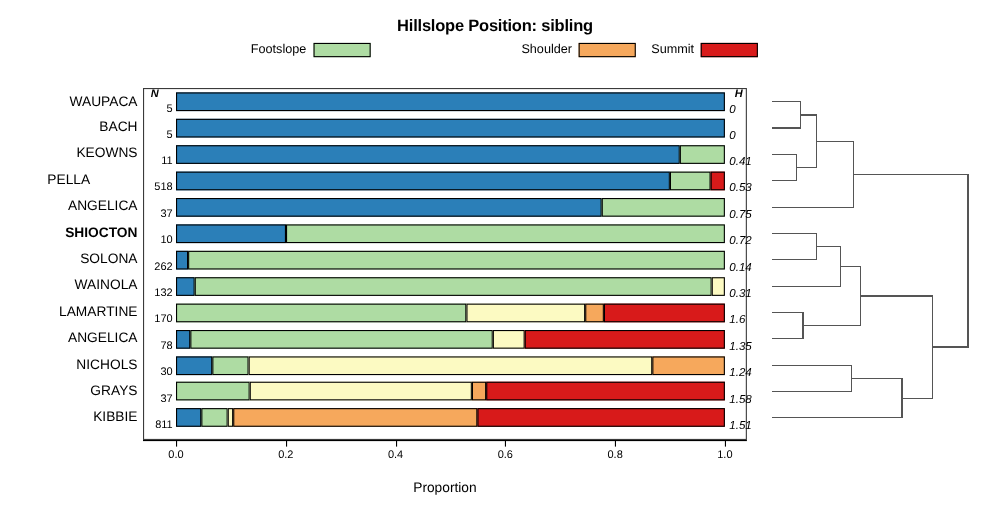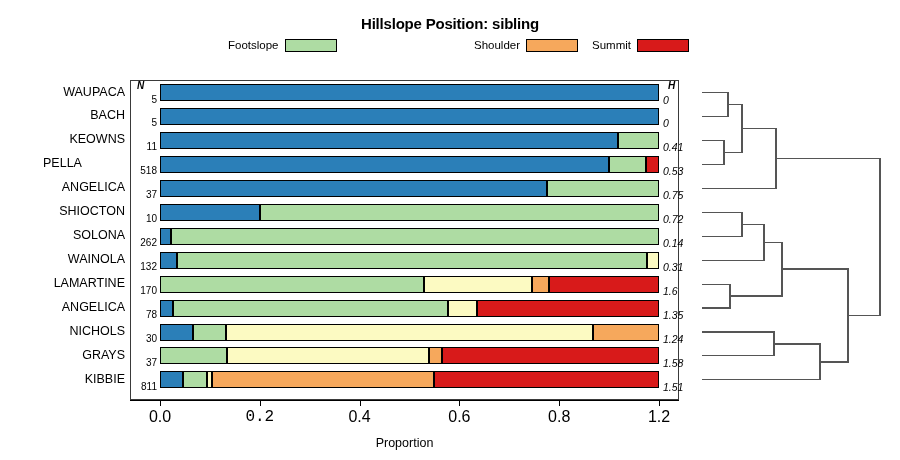--- a/index.html
+++ b/index.html
@@ -43,21 +43,21 @@
   .plot-area{position:absolute;left:0;top:0;width:900px;height:460px;pointer-events:none;}
 
   
   .row-label{
     position:absolute;
     right:775px;            
     text-align:right;
     font-size:12.5px;
     white-space:nowrap;
   }
-  .row-label.bold{font-weight:normal;}
+  .row-label.bold{font-weight:bold;}
 
   .n-val{
     position:absolute;
     text-align:right;
     font-size:10px;
     white-space:nowrap;
   }
   .h-val{
     position:absolute;
     text-align:left;
@@ -78,21 +78,21 @@
     border:1px solid #000;
     box-sizing:border-box;
   }
 
   
   .axis-line{
     position:absolute;left:130px;top:388px;width:549px;height:1px;background:#000;
   }
   .tick{position:absolute;width:1px;height:6px;background:#000;top:388px;}
   .tick-label{
-    position:absolute;top:396px;font-size:16px;text-align:center;width:40px;
+    position:absolute;top:396px;font-size:10px;text-align:center;width:40px;
   }
   .axis-title{
     position:absolute;top:424px;left:130px;width:549px;text-align:center;font-size:12.5px;
   }
 
   
   .dendro{position:absolute;left:690px;top:60px;width:210px;height:335px;}
   .dendro svg{display:block;}
 </style>
 </head>
@@ -224,29 +224,29 @@
       </div>
       <div class="col-head" style="left: 137px; top: 68px;">N</div>
       <div class="col-head" style="left: 668px; top: 68px;">H</div>
     </div>
 
   <div class="axis-line"></div>
   <div id="axisTicks">
       <div class="tick" style="left: 160px;"></div>
       <div class="tick-label" style="left: 140px;">0.0</div>
       <div class="tick" style="left: 259.8px;"></div>
-      <div class="tick-label" style="left: 239.8px; font-family: Liberation Mono, monospace;">0.2</div>
+      <div class="tick-label" style="left: 239.8px;">0.2</div>
       <div class="tick" style="left: 359.6px;"></div>
       <div class="tick-label" style="left: 339.6px;">0.4</div>
       <div class="tick" style="left: 459.4px;"></div>
       <div class="tick-label" style="left: 439.4px;">0.6</div>
       <div class="tick" style="left: 559.2px;"></div>
       <div class="tick-label" style="left: 539.2px;">0.8</div>
       <div class="tick" style="left: 659px;"></div>
-      <div class="tick-label" style="left: 639px;">1.2</div>
+      <div class="tick-label" style="left: 639px;">1.0</div>
     </div>
   <div class="axis-title">Proportion</div>
 
   <div class="dendro">
     <svg width="210" height="335" viewBox="0 0 210 335">
       <g fill="none" stroke="#555555" stroke-width="1.1" shape-rendering="crispEdges">
 
         <path d="M12,20.5 H38 V44.4 H12"></path>
 
         <path d="M12,68.4 H34 V92.3 H12"></path>

